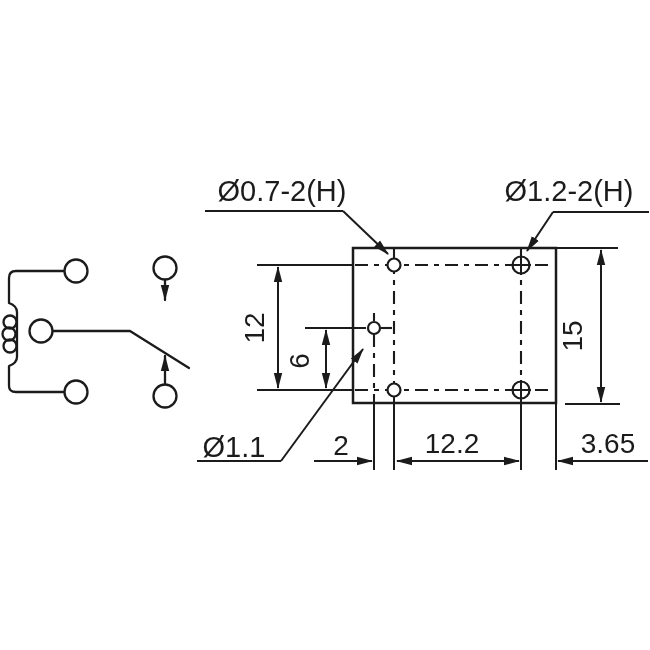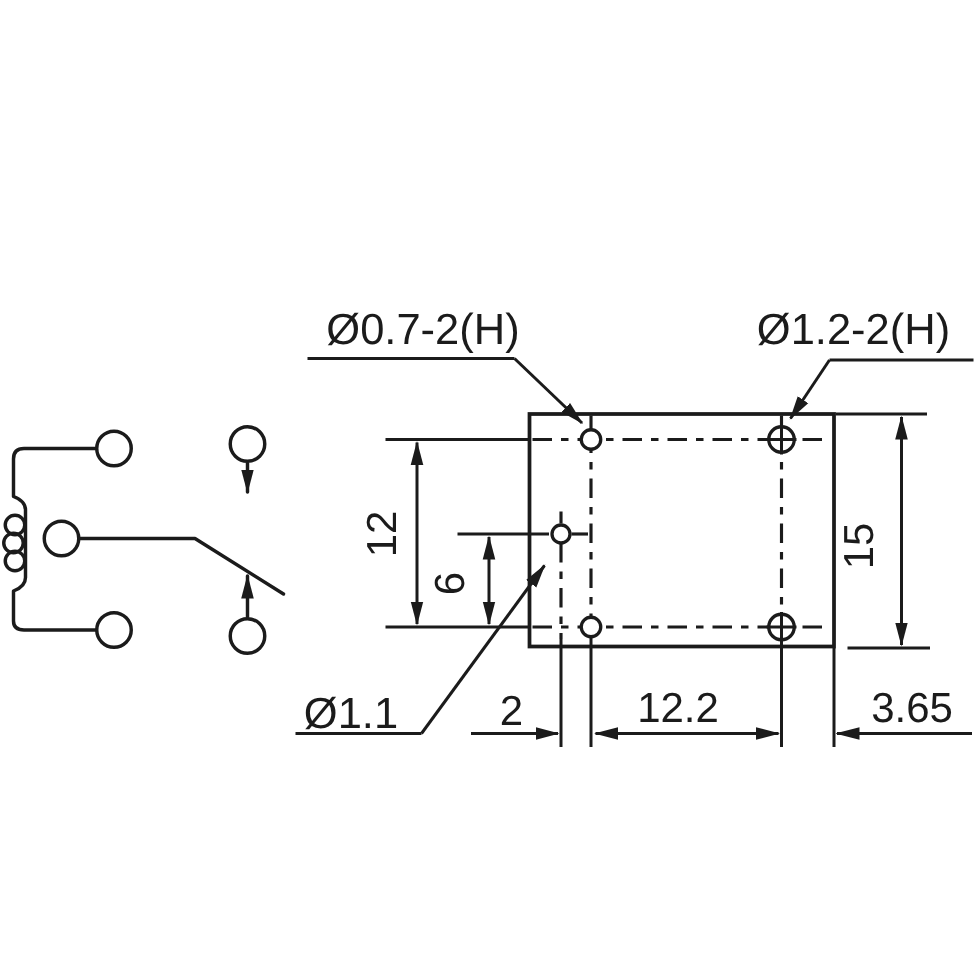--- a/index.html
+++ b/index.html
@@ -2,21 +2,20 @@
 <html><head>
 <meta charset="utf-8">
 <style>
   html,body{margin:0;padding:0;background:#ffffff;}
   .canvas{
     position:relative;
     width:650px;height:532px;
     background:#ffffff;
     font-family:"Liberation Sans", sans-serif;
     overflow:hidden;
-    margin-top:28px;
   }
   svg{position:absolute;left:0;top:0;}
   svg text{
     fill:#1b1b1b;
     font-family:"Liberation Sans", sans-serif;
   }
   .lbl{font-size:29px;}
   .dim{font-size:28px;}
 </style>
 </head>

